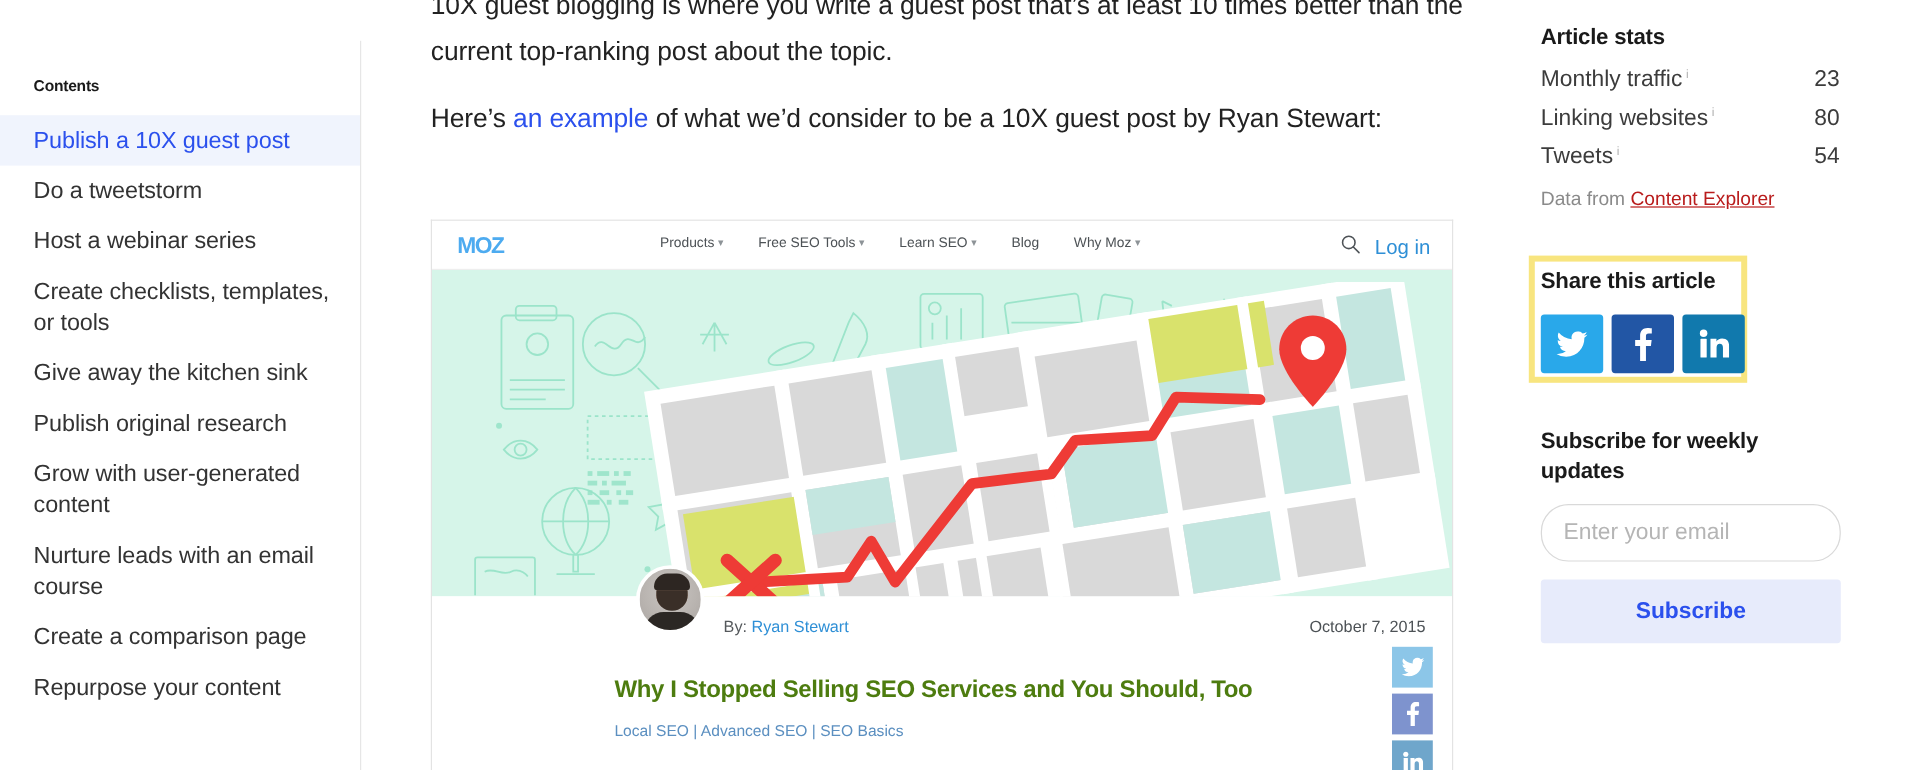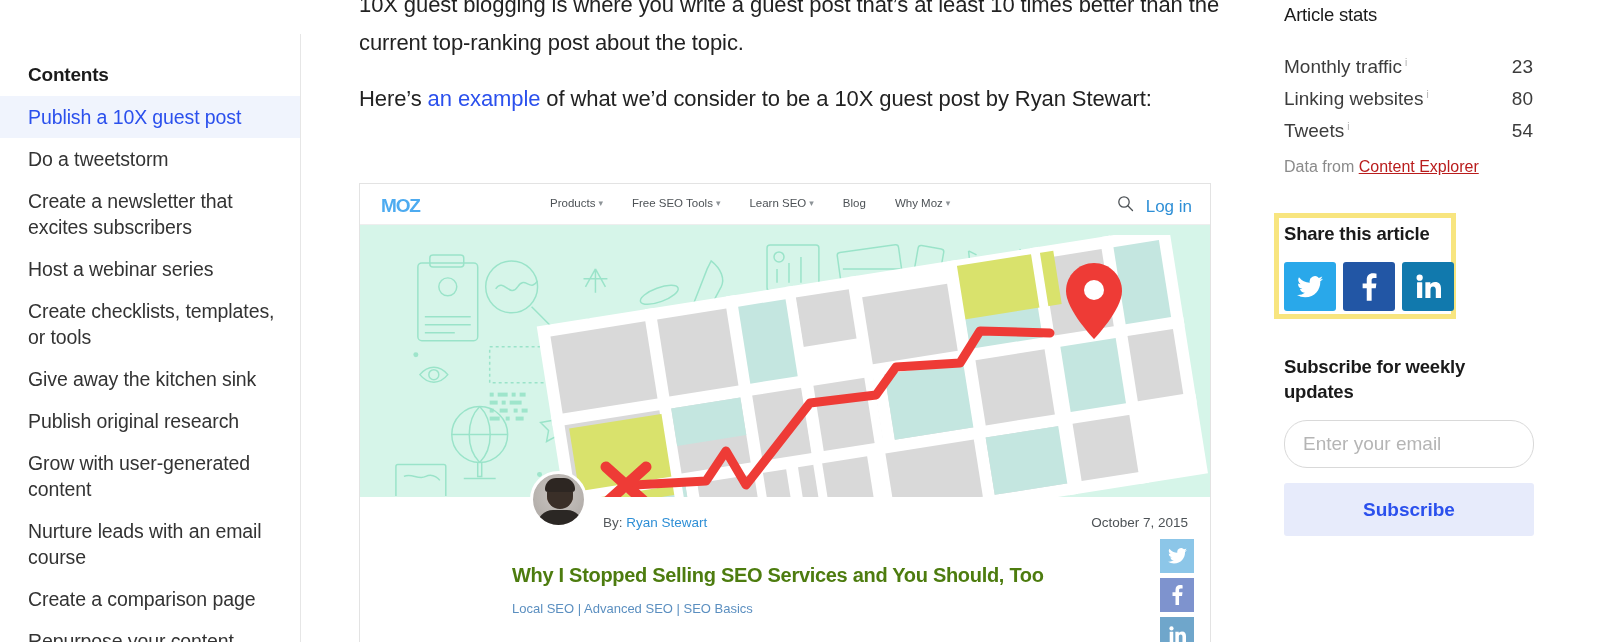--- a/index.html
+++ b/index.html
@@ -15,21 +15,21 @@
   .toc {
     position: absolute; left: 0; top: 0; width: 301px; height: 642px;
     background: #fff;
   }
   .toc-divider {
     position: absolute; left: 300px; top: 34px; width: 1px; height: 608px;
     background: #e6e6e6;
   }
   .toc-title {
     position: absolute; left: 28px; top: 64px;
-    font-size: 19px; font-weight: bold; color: #1a1a1a;
+    font-size: 13px; font-weight: bold; color: #1a1a1a;
     letter-spacing: -0.2px;
   }
   .toc-list { position: absolute; left: 0; top: 96px; width: 300px; }
   .toc-item {
     padding: 8px 16px 8px 28px;
     font-size: 19.5px; line-height: 26px;
     color: #333333; cursor: pointer;
     letter-spacing: -0.1px;
   }
   .toc-item.active {
@@ -157,22 +157,22 @@
   }
   .embed-share .sq svg { display:block; }
   .sq.tw { background: #8cc6e8; }
   .sq.fb { background: #7e93ce; }
   .sq.li { background: #6fa6cb; }
 
   
   .rail { position: absolute; left: 1284px; top: 0; width: 316px; height: 642px; }
 
   .stats-title {
-    position: absolute; left: 0; top: 4px;
-    font-size: 18.5px; font-weight: normal; color: #1a1a1a; letter-spacing: -0.2px; text-align: right;
+    position: absolute; left: 0; top: 20px;
+    font-size: 18.5px; font-weight: bold; color: #1a1a1a; letter-spacing: -0.2px; text-align: right;
   }
   .stat-row {
     position: absolute; left: 0; width: 250px;
     font-size: 19px; color: #3c3c3c;
   }
   .stat-row .lbl { position: absolute; left: 0; top: 0; white-space: nowrap; }
   .stat-row .info {
     font-size: 10px; color: #b0b0b0; vertical-align: super;
     margin-left: 3px; cursor: pointer;
   }
@@ -233,21 +233,20 @@
 <body>
 
 <div class="page">
 
   <aside class="toc">
     <div class="toc-divider"></div>
     <div class="toc-title">Contents</div>
     <nav class="toc-list">
       <div class="toc-item active">Publish a 10X guest post</div>
       <div class="toc-item">Do a tweetstorm</div>
-      <div class="toc-item">Create a newsletter that excites subscribers</div>
       <div class="toc-item">Host a webinar series</div>
       <div class="toc-item">Create checklists, templates, or tools</div>
       <div class="toc-item">Give away the kitchen sink</div>
       <div class="toc-item">Publish original research</div>
       <div class="toc-item">Grow with user-generated content</div>
       <div class="toc-item">Nurture leads with an email course</div>
       <div class="toc-item">Create a comparison page</div>
       <div class="toc-item">Repurpose your content</div>
     </nav>
   </aside>

